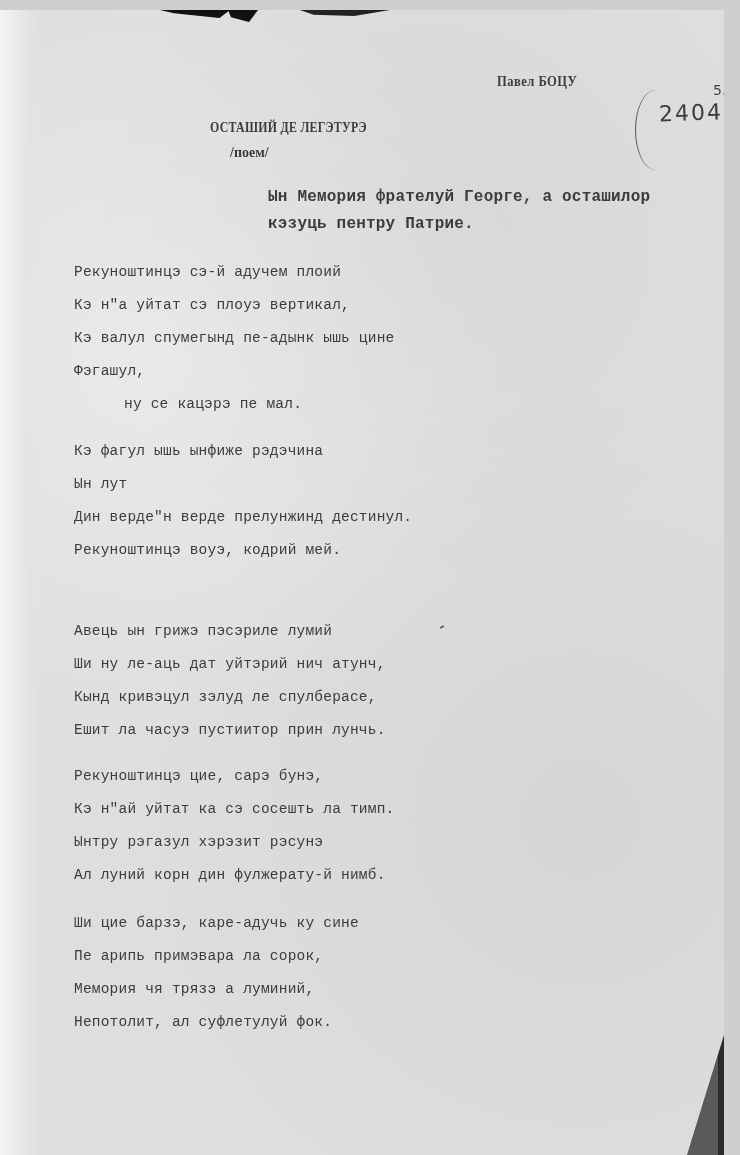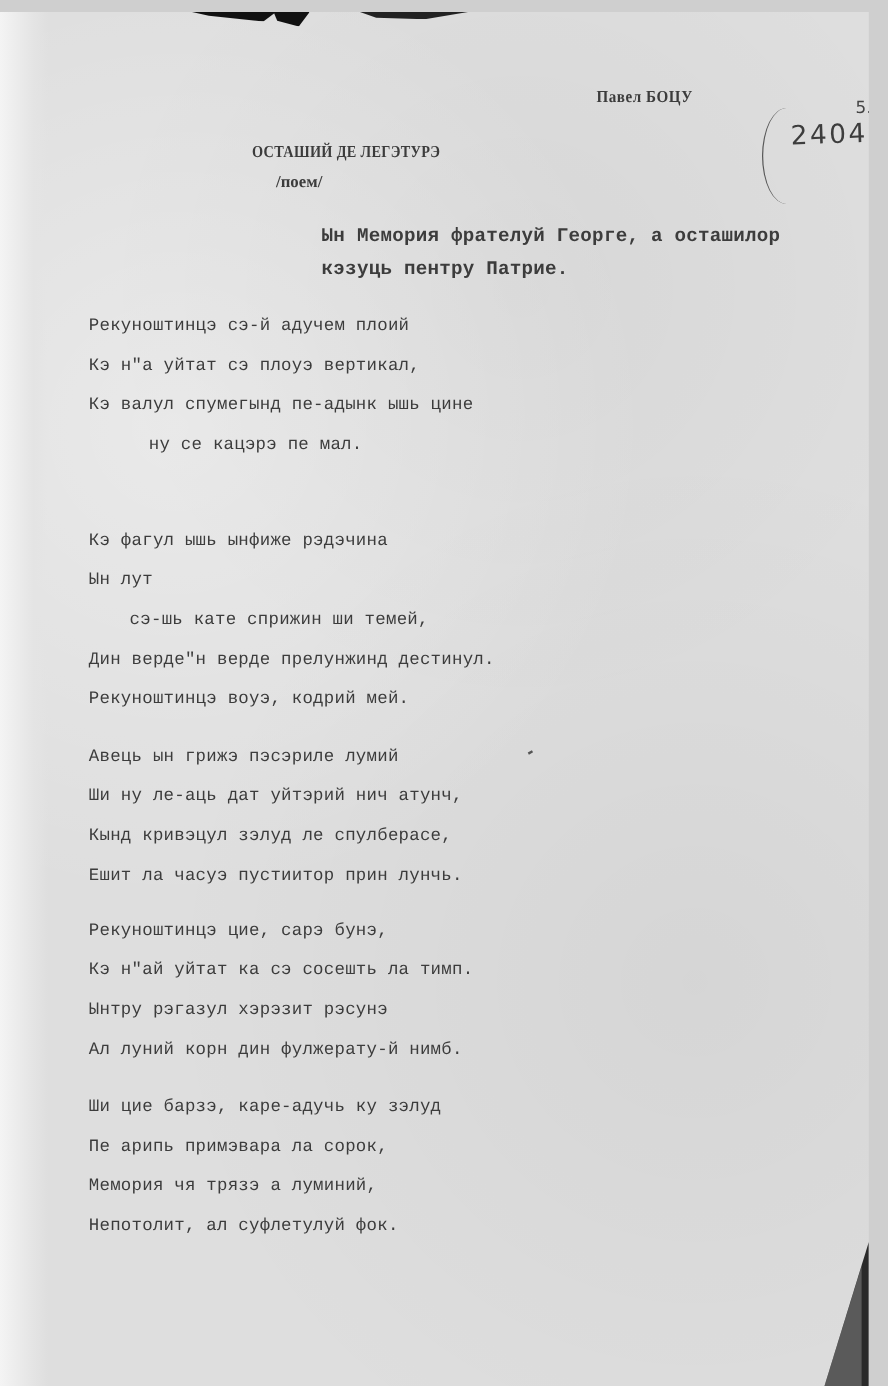--- a/index.html
+++ b/index.html
@@ -181,27 +181,27 @@
 
   <div class="dedication">
     <div>Ын Мемория фрателуй Георге, а осташилор</div>
     <div>кэзуць пентру Патрие.</div>
   </div>
 
   <div class="stanza" style="top:246px;">
     <div class="line">Рекуноштинцэ сэ-й адучем плоий</div>
     <div class="line">Кэ н"а уйтат сэ плоуэ вертикал,</div>
     <div class="line">Кэ валул спумегынд пе-адынк ышь цине</div>
+    <div class="line">Фэгашул,</div>
     <div class="line indent1">ну се кацэрэ пе мал.</div>
   </div>
 
   <div class="stanza" style="top:425px;">
     <div class="line">Кэ фагул ышь ынфиже рэдэчина</div>
     <div class="line">Ын лут</div>
-    <div class="line indent2">сэ-шь кате сприжин ши темей,</div>
     <div class="line">Дин верде"н верде прелунжинд дестинул.</div>
     <div class="line">Рекуноштинцэ воуэ, кодрий мей.</div>
   </div>
 
   <div class="stanza" style="top:605px;">
     <div class="line">Авець ын грижэ пэсэриле лумий</div>
     <div class="line">Ши ну ле-аць дат уйтэрий нич атунч,</div>
     <div class="line">Кынд кривэцул зэлуд ле спулберасе,</div>
     <div class="line">Ешит ла часуэ пустиитор прин лунчь.</div>
   </div>
@@ -209,18 +209,18 @@
   <div class="mark"></div>
 
   <div class="stanza" style="top:750px;">
     <div class="line">Рекуноштинцэ цие, сарэ бунэ,</div>
     <div class="line">Кэ н"ай уйтат ка сэ сосешть ла тимп.</div>
     <div class="line">Ынтру рэгазул хэрэзит рэсунэ</div>
     <div class="line">Ал луний корн дин фулжерату-й нимб.</div>
   </div>
 
   <div class="stanza" style="top:897px;">
-    <div class="line">Ши цие барзэ, каре-адучь ку зэлуд</div>
+    <div class="line">Ши цие барзэ, каре-адучь ку сине</div>
     <div class="line">Пе арипь примэвара ла сорок,</div>
     <div class="line">Мемория чя трязэ а луминий,</div>
     <div class="line">Непотолит, ал суфлетулуй фок.</div>
   </div>
 </div>
 
 </body></html>

